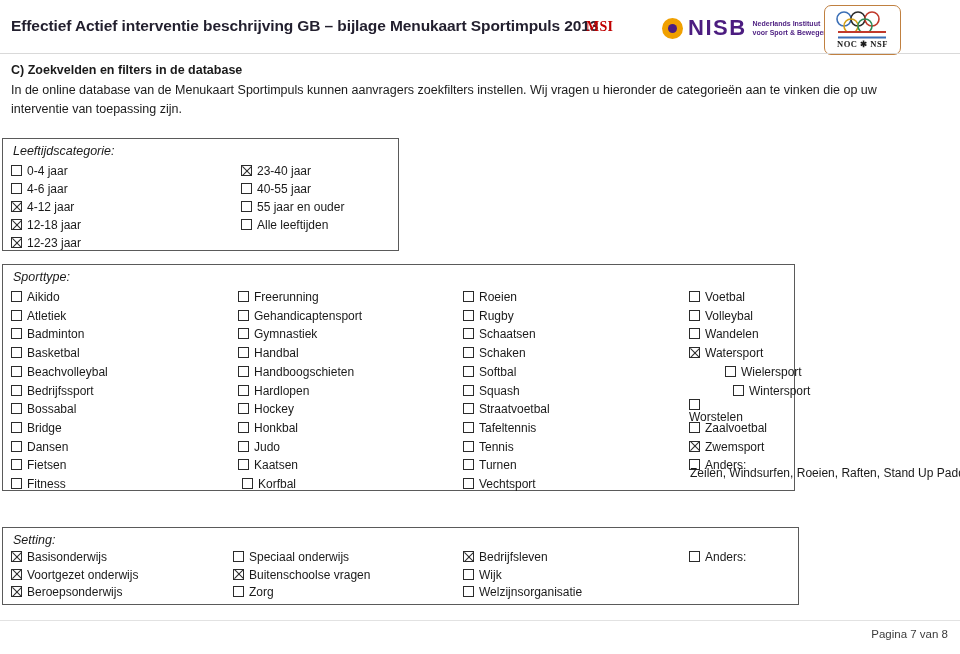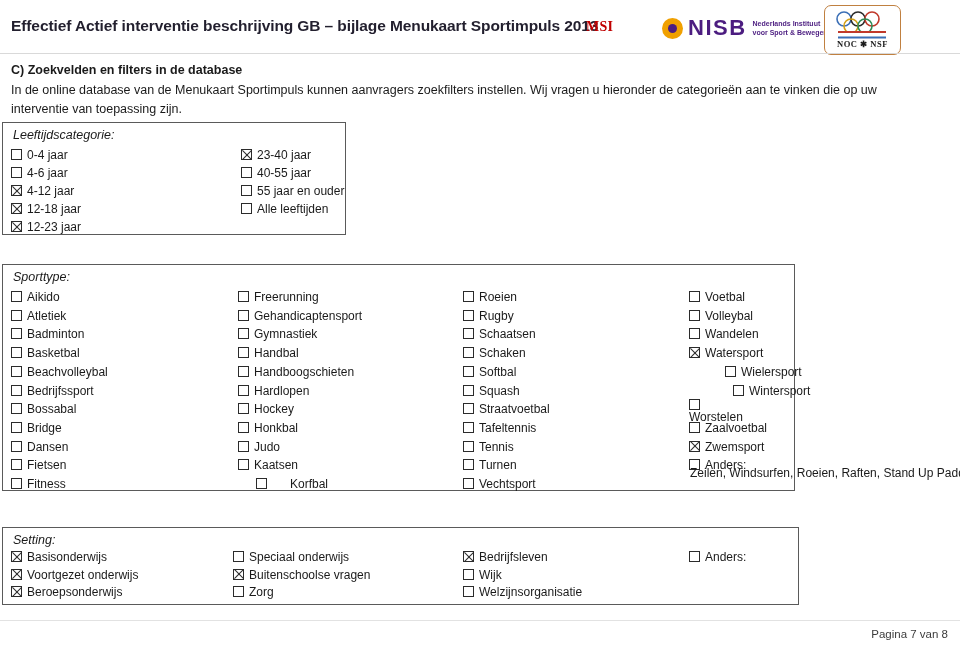--- a/index.html
+++ b/index.html
@@ -188,21 +188,21 @@
 
   .free-text {
     position: absolute;
     font-size: 12px;
     color: #1a1a1a;
     white-space: nowrap;
     line-height: 14px;
   }
 
   
-  #age-box { left: 2px; top: 122px; width: 344px; height: 113px; }
+  #age-box { left: 2px; top: 138px; width: 397px; height: 113px; }
 
   
   #sport-box { left: 2px; top: 264px; width: 793px; height: 227px; }
 
   
   #setting-box { left: 2px; top: 527px; width: 797px; height: 78px; }
 
   
   #footer-rule {
     position: absolute;
@@ -384,21 +384,21 @@
         <span>Honkbal</span>
       </div>
       <div class="opt" style="left: 235px; top: 174.6px;">
         <span class="cbx"></span>
         <span>Judo</span>
       </div>
       <div class="opt" style="left: 235px; top: 193.3px;">
         <span class="cbx"></span>
         <span>Kaatsen</span>
       </div>
-      <div class="opt" style="left: 253px; top: 212px; gap: 18px;">
+      <div class="opt" style="left: 239px; top: 212px;">
         <span class="cbx"></span>
         <span>Korfbal</span>
       </div>
     </div>
   <div id="sport-col3">
       <div class="opt" style="left: 460px; top: 25px;">
         <span class="cbx"></span>
         <span>Roeien</span>
       </div>
       <div class="opt" style="left: 460px; top: 43.7px;">

